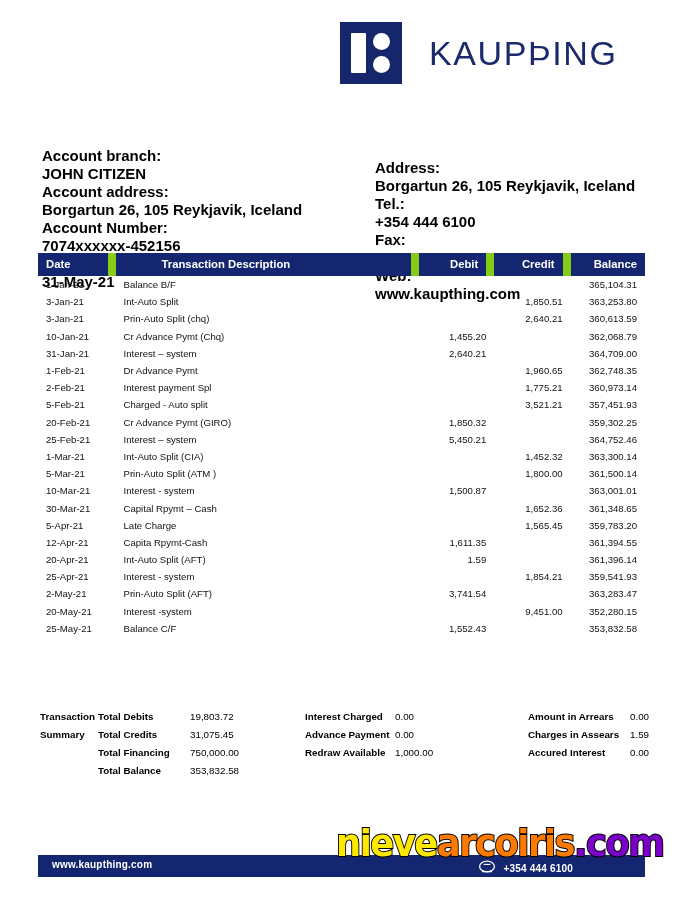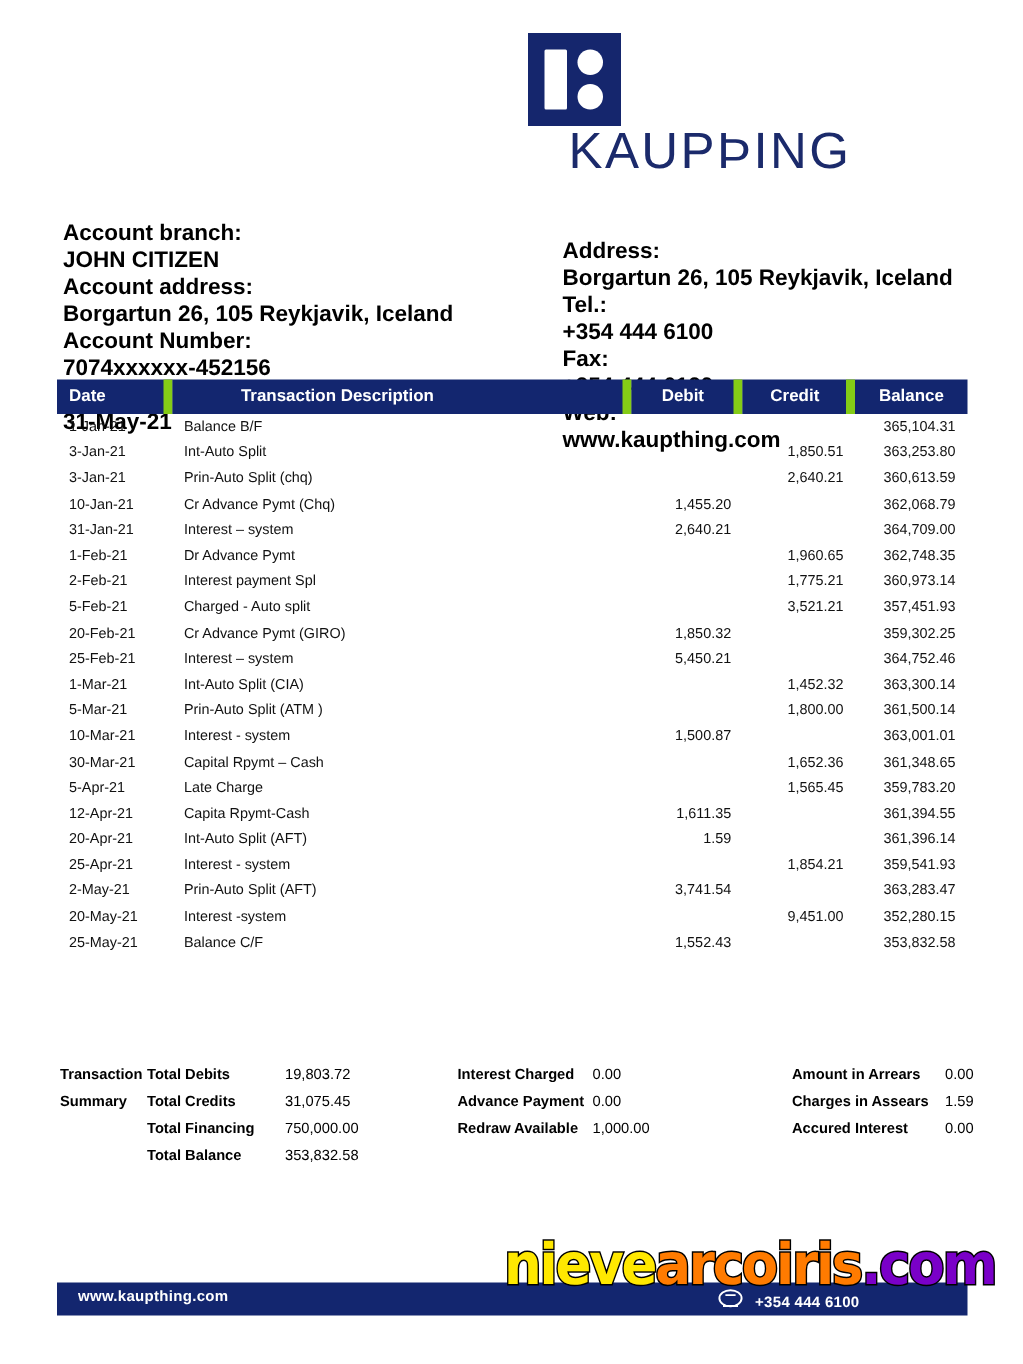--- a/index.html
+++ b/index.html
@@ -13,24 +13,24 @@
     position: relative;
     overflow: hidden;
     font-family: "Liberation Sans", sans-serif;
     color: #000000;
     -webkit-font-smoothing: antialiased;
   }
 
   
   .logo-block {
     position: absolute;
-    left: 352px;
+    left: 340px;
     top: 22px;
     display: flex;
-    flex-direction: column;
+    align-items: center;
   }
   .logo-mark {
     width: 62px;
     height: 62px;
     background: #15266d;
     position: relative;
     flex: none;
   }
   .logo-bar {
     position: absolute;
@@ -96,26 +96,26 @@
     border-spacing: 0;
     font-size: 9.6px;
   }
   .txn-table thead th {
     background: #13266f;
     color: #ffffff;
     font-weight: bold;
     font-size: 11.3px;
     padding: 5px 8px 6px 8px;
     text-align: left;
-    border-right: 6px solid #84cc16;
+    border-right: 8px solid #84cc16;
     height: 12px;
     vertical-align: middle;
   }
   .txn-table thead th.last { border-right: none; }
-  .txn-table thead th.num { text-align: center; }
+  .txn-table thead th.num { text-align: right; }
   .txn-table tbody td {
     padding: 3.1px 8px;
     vertical-align: top;
     color: #111111;
     white-space: nowrap;
   }
   .txn-table tbody td.num { text-align: right; }
   .col-date   { width: 62px; }
   .col-desc   { width: 338px; }
   .col-debit  { width: 63px; }

